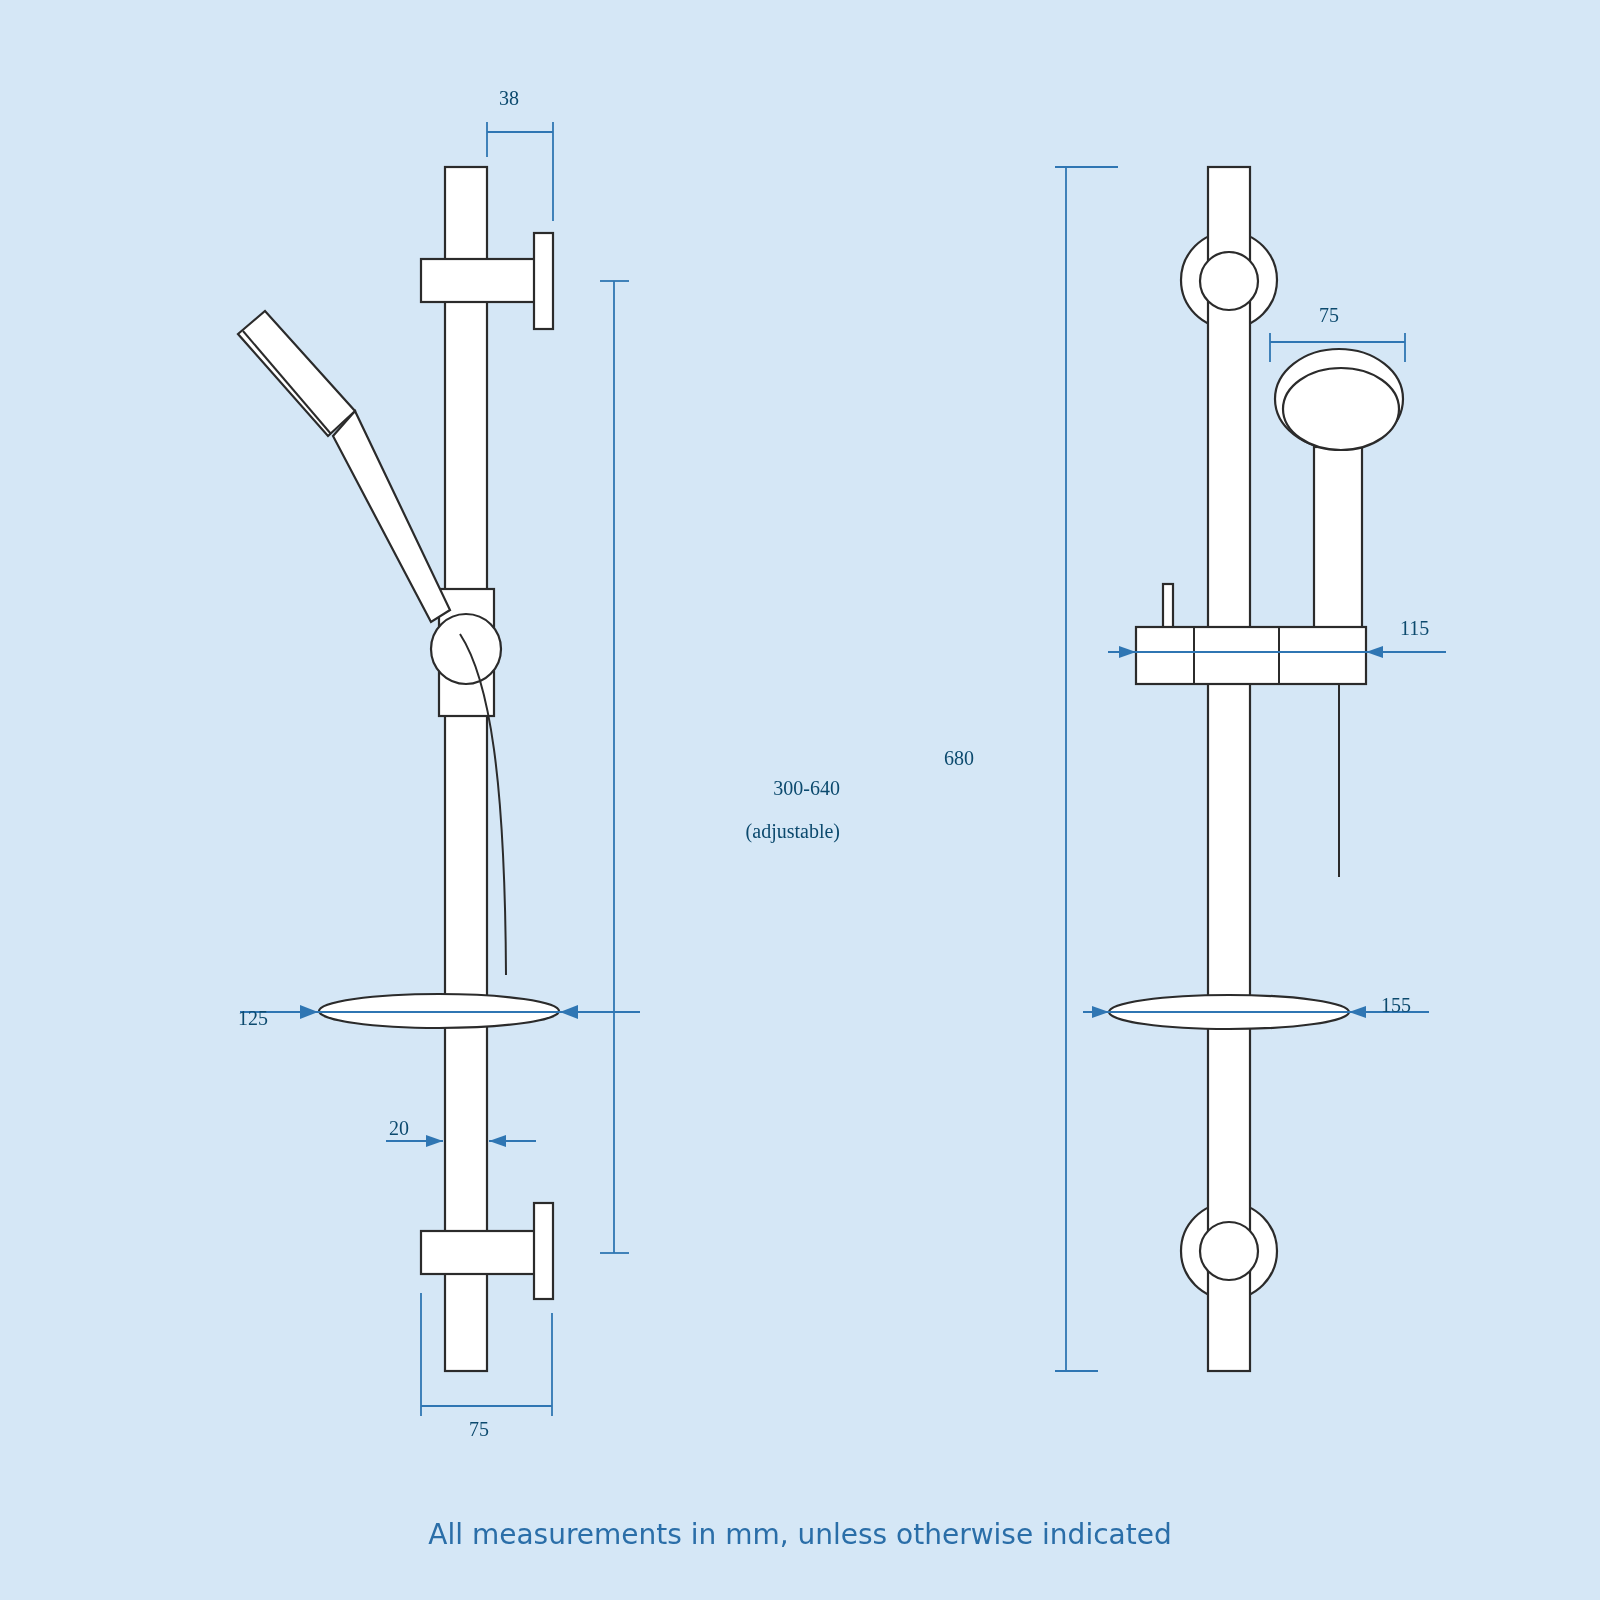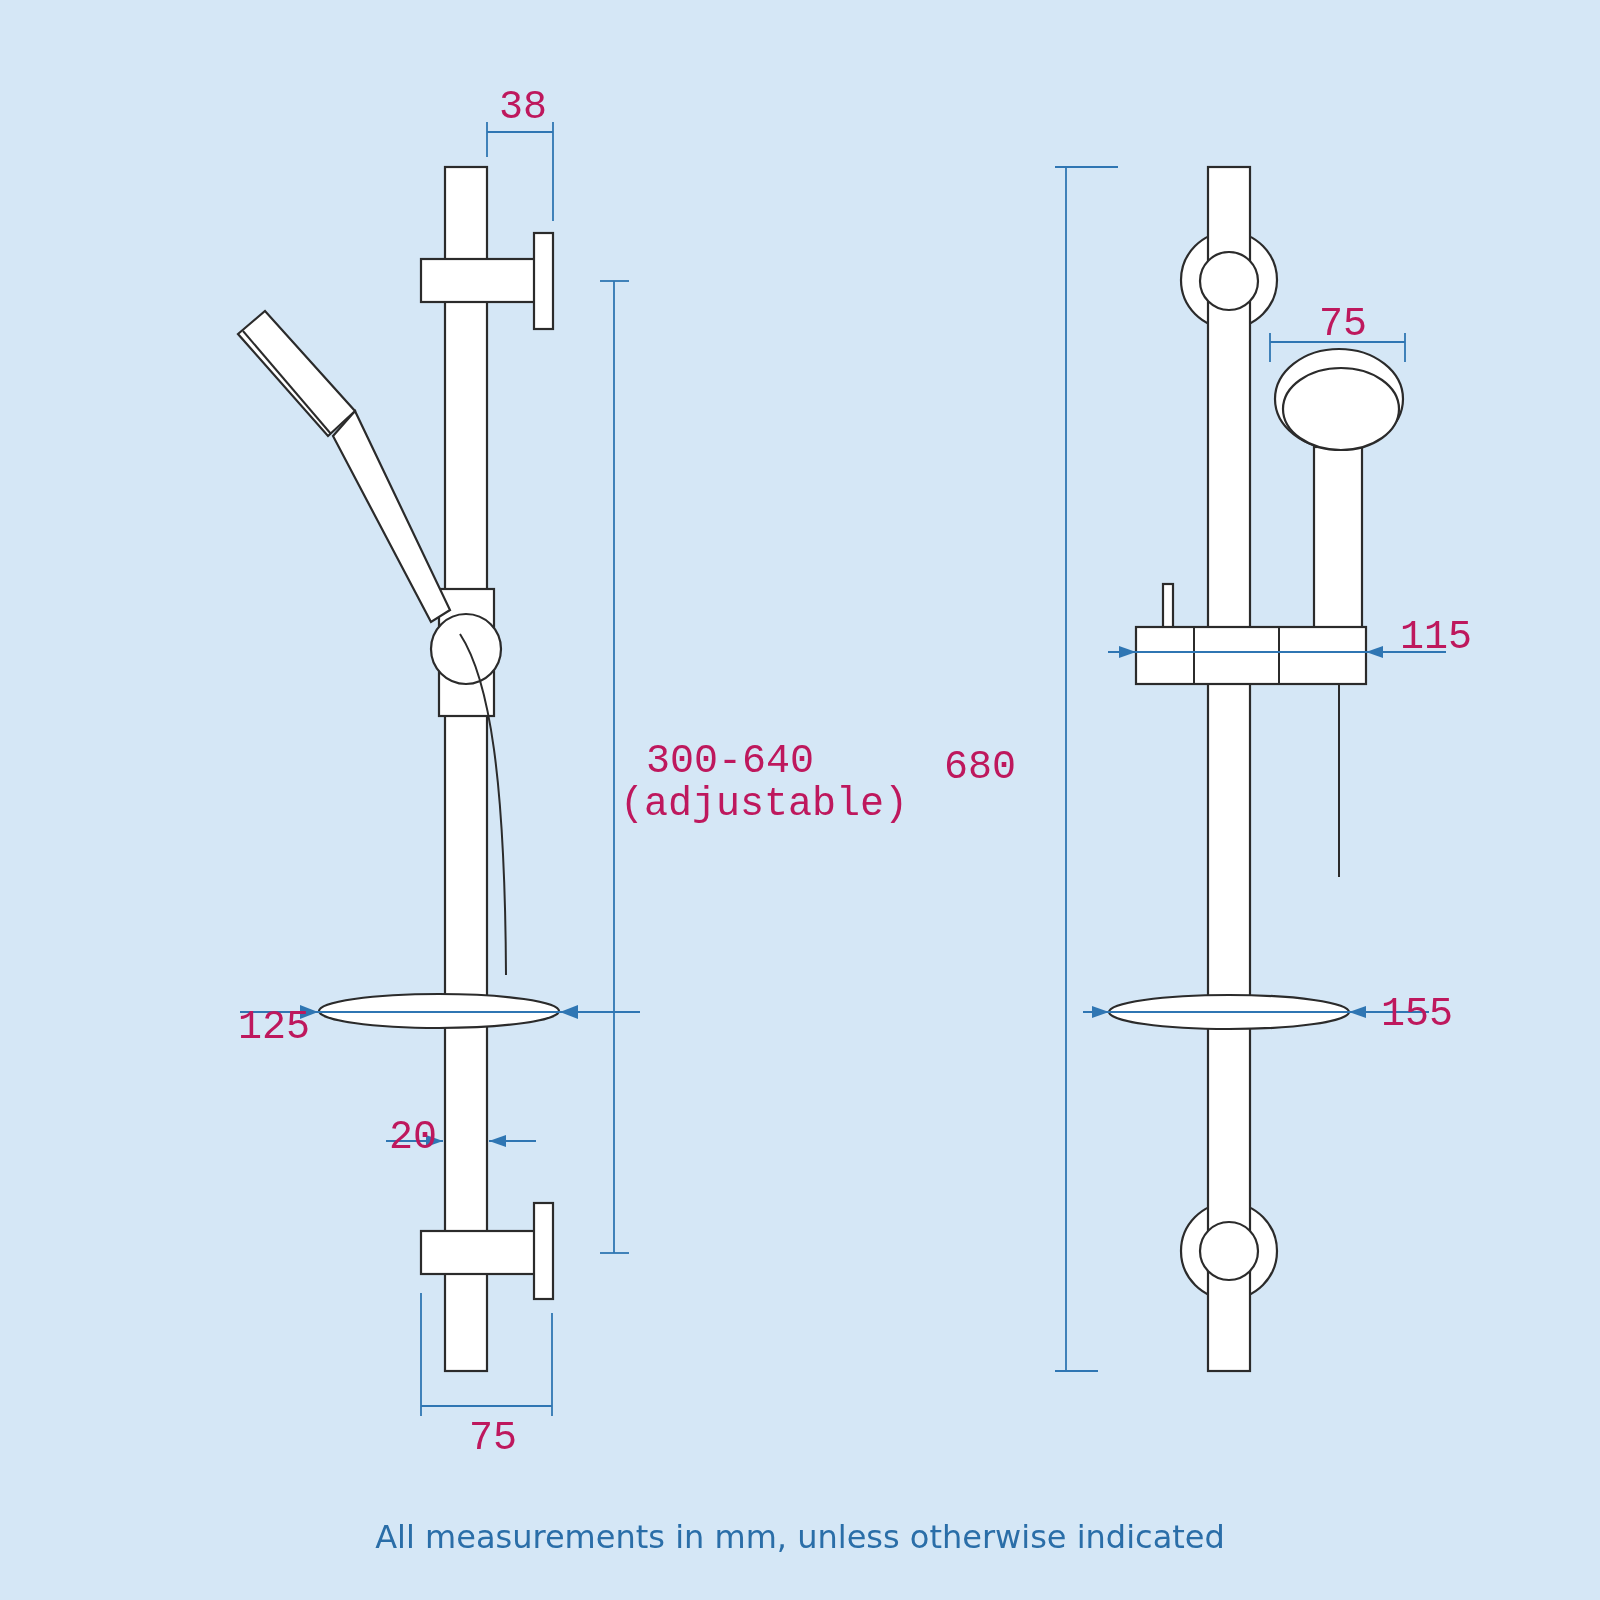--- a/index.html
+++ b/index.html
@@ -8,29 +8,29 @@
     background: #d5e7f6;
     font-family: "DejaVu Sans", sans-serif;
   }
   #stage { position: relative; width: 1600px; height: 1600px; }
   svg#drawing { position: absolute; left: 0; top: 0; }
   .part { fill: #ffffff; stroke: #2b2b2b; stroke-width: 2.2; }
   .hose { fill: none; stroke: #2b2b2b; stroke-width: 2; }
   .dim { stroke: #2f76b3; stroke-width: 1.8; fill: none; }
   .arrow { fill: #2f76b3; }
   .lbl {
-    position: absolute; color: #be185d;
-    font-family: Liberation Mono, monospace;
-    font-size: 40px; line-height: 1; white-space: nowrap;
+    position: absolute; color: #0c4a6e;
+    font-family: Liberation Serif, serif;
+    font-size: 20px; line-height: 1; white-space: nowrap;
   }
-  .lbl.center { text-align: center; }
+  .lbl.center { text-align: right; margin-top: 36px; }
   #footer {
     position: absolute; left: 0; width: 1600px; top: 1518px;
     text-align: center; color: #2a6ea8;
-    font-family: "DejaVu Sans", sans-serif; font-size: 32px;
+    font-family: "DejaVu Sans", sans-serif; font-size: 28px;
   }
 </style>
 </head>
 <body>
 
 <div id="stage">
   <svg id="drawing" width="1600" height="1600" viewBox="0 0 1600 1600" xmlns="http://www.w3.org/2000/svg">
 
     <g>
 

